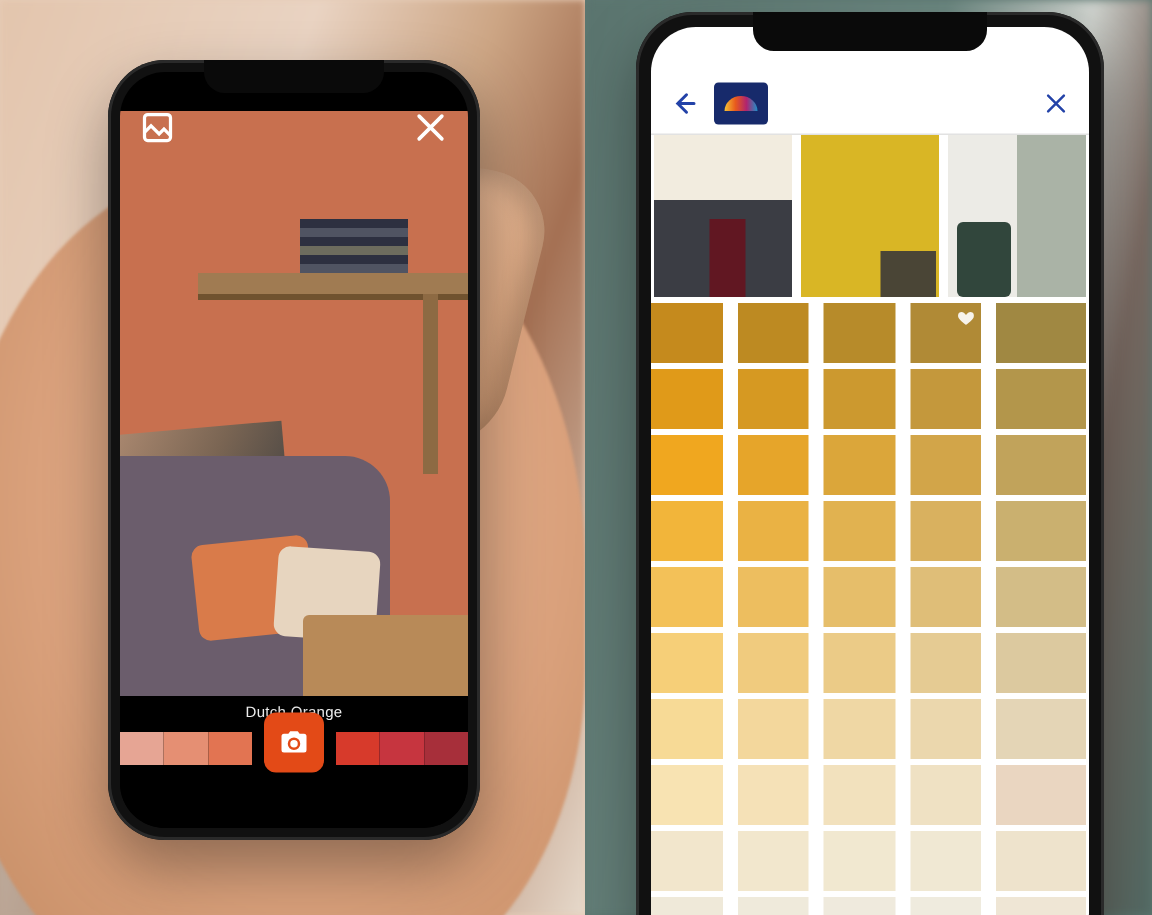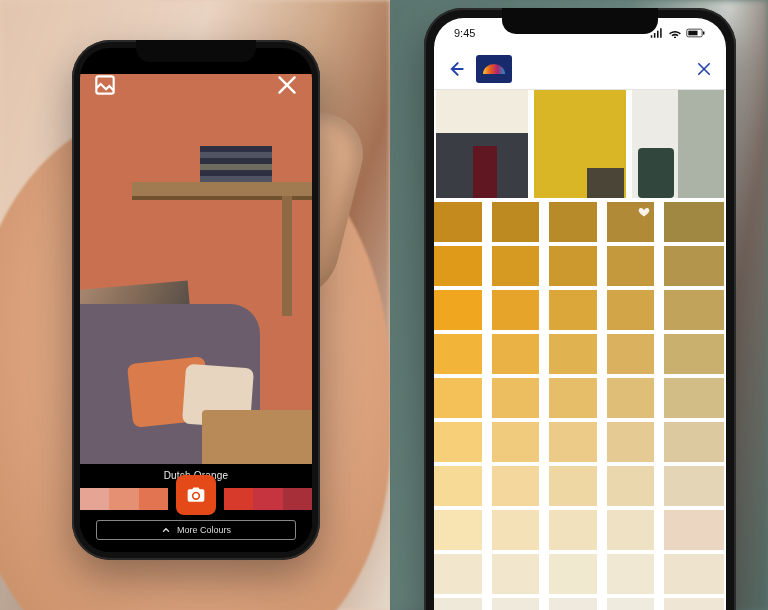--- a/index.html
+++ b/index.html
@@ -231,55 +231,33 @@
             <div class="capture-btn">
               <svg viewBox="0 0 24 24">
                   <path fill="#fff" d="M9 3l-1.5 2H4a2 2 0 0 0-2 2v11a2 2 0 0 0 2 2h16a2 2 0 0 0 2-2V7a2 2 0 0 0-2-2h-3.5L15 3H9zm3 5a5 5 0 1 1 0 10 5 5 0 0 1 0-10zm0 2a3 3 0 1 0 0 6 3 3 0 0 0 0-6z"></path>
                 </svg>
             </div>
           </div>
           <div class="swatch" style="background:#d73a2b"></div>
           <div class="swatch" style="background:#c6353f"></div>
           <div class="swatch" style="background:#a72f3a"></div>
         </div>
-        <div class="more-colours">
-          <svg width="10" height="10" viewBox="0 0 24 24">
-              <path fill="none" stroke="#ddd" stroke-width="3" stroke-linecap="round" d="M6 15l6-6 6 6"></path>
-            </svg>
-          <span>More Colours</span>
-        </div>
       </div>
 
     </div>
   </div>
 </div>
 
 <div class="panel panel-right">
   <div class="bg-right"></div>
 
   <div class="phone phone-right">
     <div class="notch"></div>
     <div class="screen">
 
-      <div class="status-bar">
-        <span>9:45</span>
-        <div class="status-icons">
-          <svg width="14" height="10" viewBox="0 0 18 12">
-              <path fill="#111" d="M1 9h2v3H1zM5 6h2v6H5zM9 3h2v9H9zM13 0h2v12h-2z"></path>
-            </svg>
-          <svg width="14" height="10" viewBox="0 0 20 14">
-              <path fill="#111" d="M10 12a1.5 1.5 0 1 0 0 3 1.5 1.5 0 0 0 0-3zm0-4c-2 0-3.8.8-5.1 2.1l1.7 1.7C7.5 10.9 8.7 10.4 10 10.4s2.5.5 3.4 1.4l1.7-1.7C13.8 8.8 12 8 10 8zm0-4C6.7 4 3.7 5.3 1.5 7.5l1.7 1.7C5 7.4 7.4 6.4 10 6.4s5 1 6.8 2.8l1.7-1.7C16.3 5.3 13.3 4 10 4z"></path>
-            </svg>
-          <svg width="20" height="10" viewBox="0 0 26 12">
-              <rect x="1" y="1" width="20" height="10" rx="2" fill="none" stroke="#111"></rect>
-              <rect x="3" y="3" width="12" height="6" fill="#111"></rect>
-              <rect x="22" y="4" width="2" height="4" fill="#111"></rect>
-            </svg>
-        </div>
-      </div>
 
       <div class="header-right">
         <div class="back-btn">
           <svg viewBox="0 0 24 24" width="20" height="20">
               <path fill="none" stroke="#2342a8" stroke-width="2.4" stroke-linecap="round" d="M14 5l-7 7 7 7M7 12h13"></path>
             </svg>
         </div>
         <div class="brand-badge">
           <div class="brand-swoosh"></div>
         </div>

